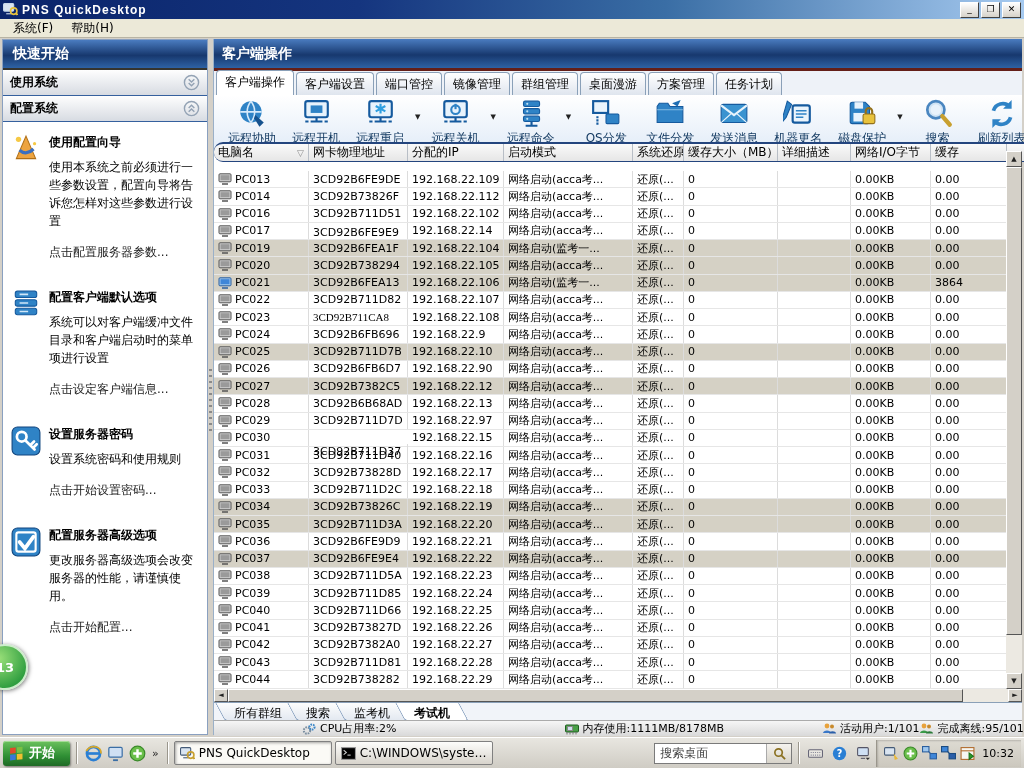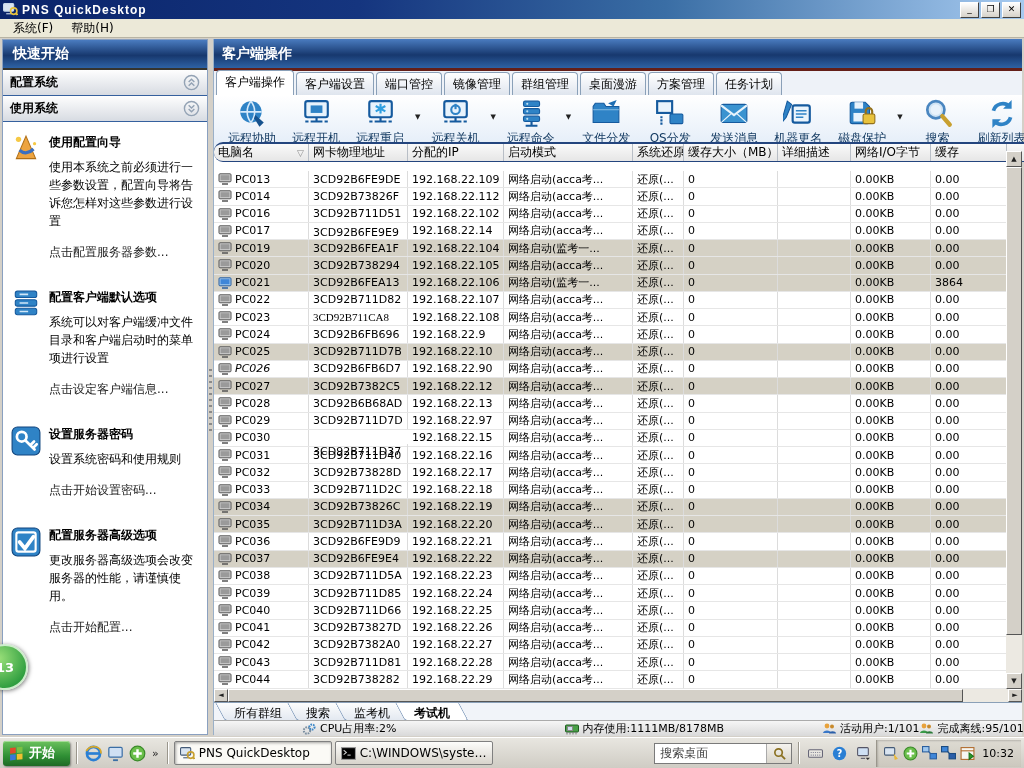--- a/index.html
+++ b/index.html
@@ -148,34 +148,34 @@
 
   <div class="abs menubar" id="menubar">
       <span class="menu-item">系统(F)</span>
       <span class="menu-item">帮助(H)</span>
     </div>
 
   <div class="abs sidebar">
     <div class="qs-header">快速开始</div>
     <div id="sb-sections">
         <div class="acc-bar">
+          <span>使用系统</span>
+          <span class="circ">
+            <svg width="17" height="17" viewBox="0 0 18 18" xmlns="http://www.w3.org/2000/svg" style="display:block">
+              <circle cx="9" cy="9" r="7.5" fill="none" stroke="#93a2b4" stroke-width="1.5"></circle>
+              <path d="M6 5.5l3 3 3-3M6 9.5l3 3 3-3" stroke="#93a2b4" fill="none" stroke-width="1.5"></path>
+            </svg>
+          </span>
+        </div>
+        <div class="acc-bar">
           <span>配置系统</span>
           <span class="circ">
             <svg width="17" height="17" viewBox="0 0 18 18" xmlns="http://www.w3.org/2000/svg" style="display:block">
               <circle cx="9" cy="9" r="7.5" fill="none" stroke="#93a2b4" stroke-width="1.5"></circle>
               <path d="M6 8.5l3-3 3 3M6 12.5l3-3 3 3" stroke="#93a2b4" fill="none" stroke-width="1.5"></path>
-            </svg>
-          </span>
-        </div>
-        <div class="acc-bar">
-          <span>使用系统</span>
-          <span class="circ">
-            <svg width="17" height="17" viewBox="0 0 18 18" xmlns="http://www.w3.org/2000/svg" style="display:block">
-              <circle cx="9" cy="9" r="7.5" fill="none" stroke="#93a2b4" stroke-width="1.5"></circle>
-              <path d="M6 5.5l3 3 3-3M6 9.5l3 3 3-3" stroke="#93a2b4" fill="none" stroke-width="1.5"></path>
             </svg>
           </span>
         </div>
       </div>
     <div class="sb-content" id="sb-content">
         <div class="sb-item">
           <div class="sb-icon">
             <svg width="30" height="30" viewBox="0 0 28 28" xmlns="http://www.w3.org/2000/svg" style="display:block">
               <path d="M14 2l9 21H5z" fill="#eda440" stroke="#b06f16"></path>
               <path d="M8 15c4 4 9 3 13-1" stroke="#3a6fc0" stroke-width="3" fill="none"></path>
@@ -316,36 +316,36 @@
               </g>
               <path d="M14.5 21v3M9 25h11" stroke="#155a9e" stroke-width="2"></path>
             </svg>
           </div>
           <div class="tlabel">远程命令</div>
         </div>
         <div class="tdrop">▼</div>
         <div class="tbtn">
           <div class="ticon">
             <svg width="30" height="30" viewBox="0 0 28 28" xmlns="http://www.w3.org/2000/svg" style="display:block">
+              <rect x="2" y="2" width="14" height="11" fill="#eaf4fc" stroke="#155a9e" stroke-width="2"></rect>
+              <path d="M5 17h2M5 20h2M5 23h2" stroke="#155a9e" stroke-width="2"></path>
+              <rect x="14" y="14" width="12" height="9" rx="1" fill="#2f83c6" stroke="#155a9e"></rect>
+            </svg>
+          </div>
+          <div class="tlabel">OS分发</div>
+        </div>
+        <div class="tbtn">
+          <div class="ticon">
+            <svg width="30" height="30" viewBox="0 0 28 28" xmlns="http://www.w3.org/2000/svg" style="display:block">
               <path d="M2 22V7l2-3h8l2 3h12v15z" fill="#2f83c6" stroke="#155a9e"></path>
               <path d="M2 10h24" stroke="#7fb8e0"></path>
               <path d="M16 4l8-3-3 6z" fill="#1d6db2"></path>
             </svg>
           </div>
           <div class="tlabel">文件分发</div>
-        </div>
-        <div class="tbtn">
-          <div class="ticon">
-            <svg width="30" height="30" viewBox="0 0 28 28" xmlns="http://www.w3.org/2000/svg" style="display:block">
-              <rect x="2" y="2" width="14" height="11" fill="#eaf4fc" stroke="#155a9e" stroke-width="2"></rect>
-              <path d="M5 17h2M5 20h2M5 23h2" stroke="#155a9e" stroke-width="2"></path>
-              <rect x="14" y="14" width="12" height="9" rx="1" fill="#2f83c6" stroke="#155a9e"></rect>
-            </svg>
-          </div>
-          <div class="tlabel">OS分发</div>
         </div>
         <div class="tbtn">
           <div class="ticon">
             <svg width="30" height="30" viewBox="0 0 28 28" xmlns="http://www.w3.org/2000/svg" style="display:block">
               <rect x="2" y="5" width="24" height="17" rx="2" fill="#3a93d0" stroke="#155a9e"></rect>
               <path d="M2 6l12 9 12-9" fill="none" stroke="#e8f4fc" stroke-width="2"></path>
               <path d="M2 22l9-8M26 22l-9-8" stroke="#e8f4fc" fill="none"></path>
             </svg>
           </div>
           <div class="tlabel">发送消息</div>
@@ -816,21 +816,21 @@
             <span></span>
           </div>
           <div class="tcell" style="width: 80px;">
             <span>0.00KB</span>
           </div>
           <div class="tcell" style="width: 76px;">
             <span>0.00</span>
           </div>
         </div>
         <div class="trow">
-          <div class="tcell" style="width: 95px; font-style: italic;">
+          <div class="tcell" style="width: 95px;">
             <span class="pc-icon">
               <svg width="14" height="12" viewBox="0 0 14 12" xmlns="http://www.w3.org/2000/svg" style="display:block">
                 <rect x="1" y="0.8" width="12" height="8" rx="1" fill="#cfcfcf" stroke="#555"></rect>
                 <rect x="2.5" y="2.2" width="9" height="5" fill="#9a9a9a"></rect>
                 <path d="M4 11h6" stroke="#555" stroke-width="1.5"></path>
               </svg>
             </span>
             <span>PC026</span>
           </div>
           <div class="tcell" style="width: 99px;">

